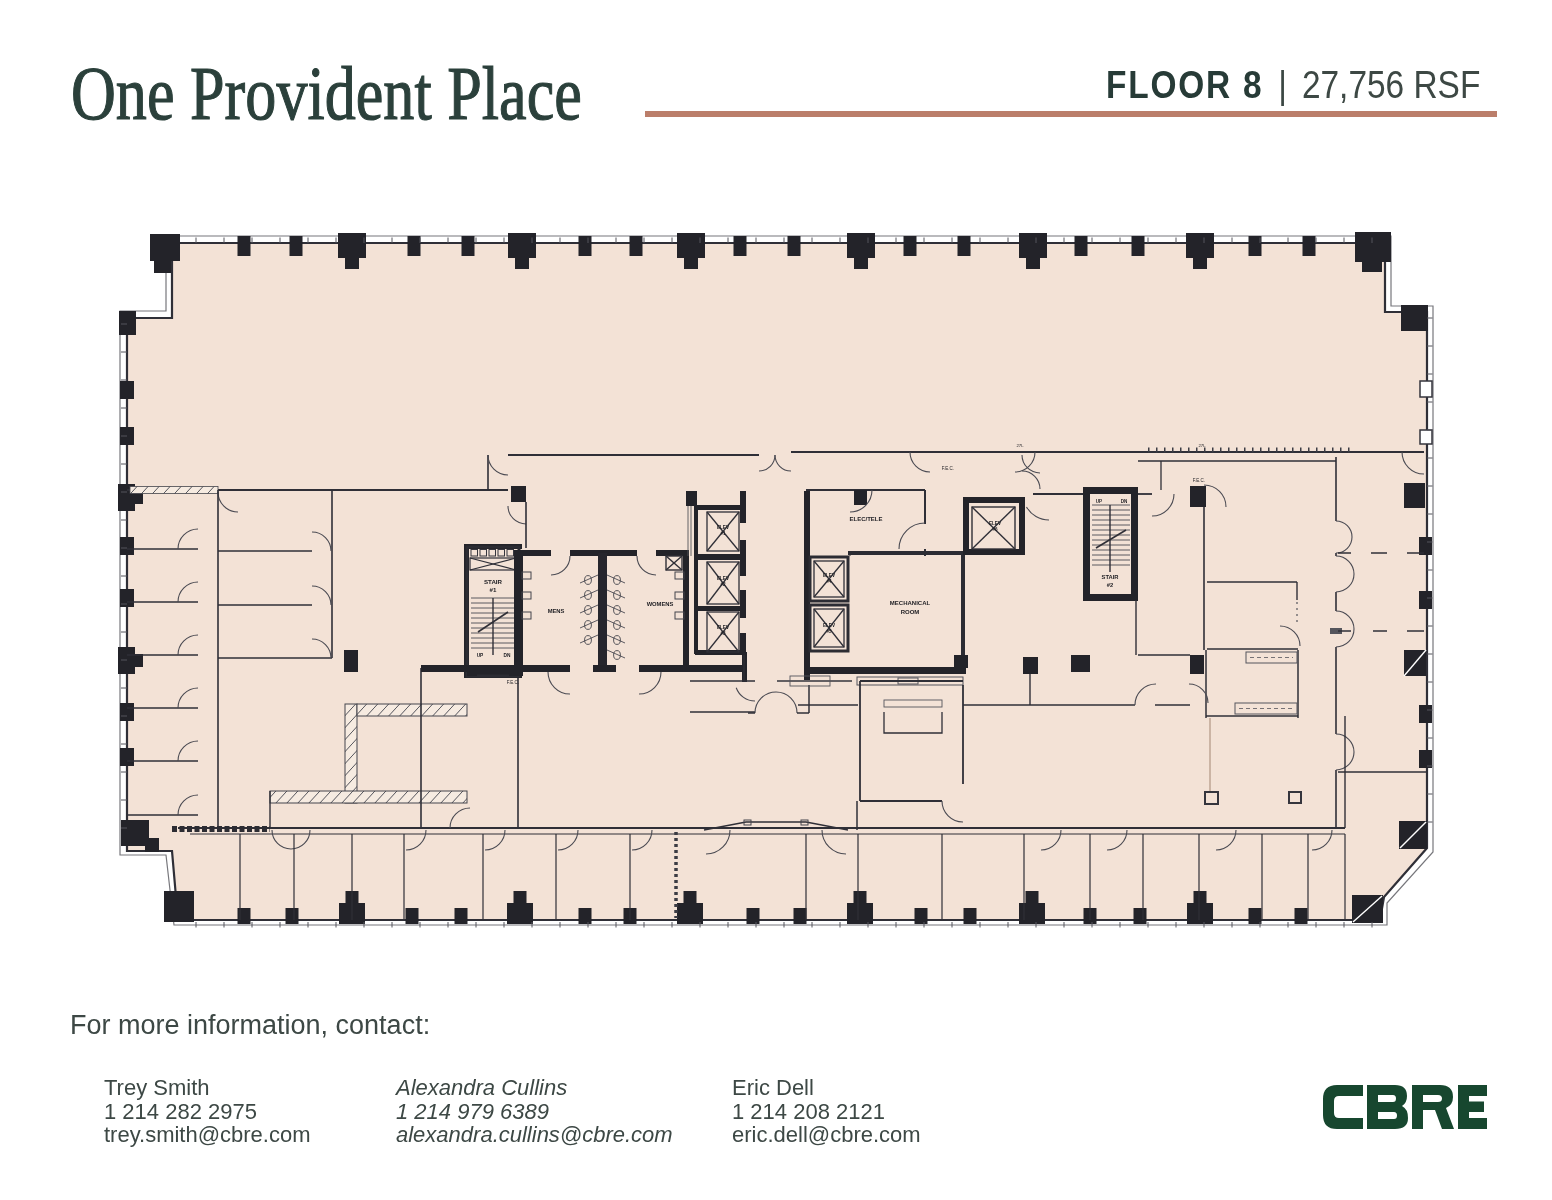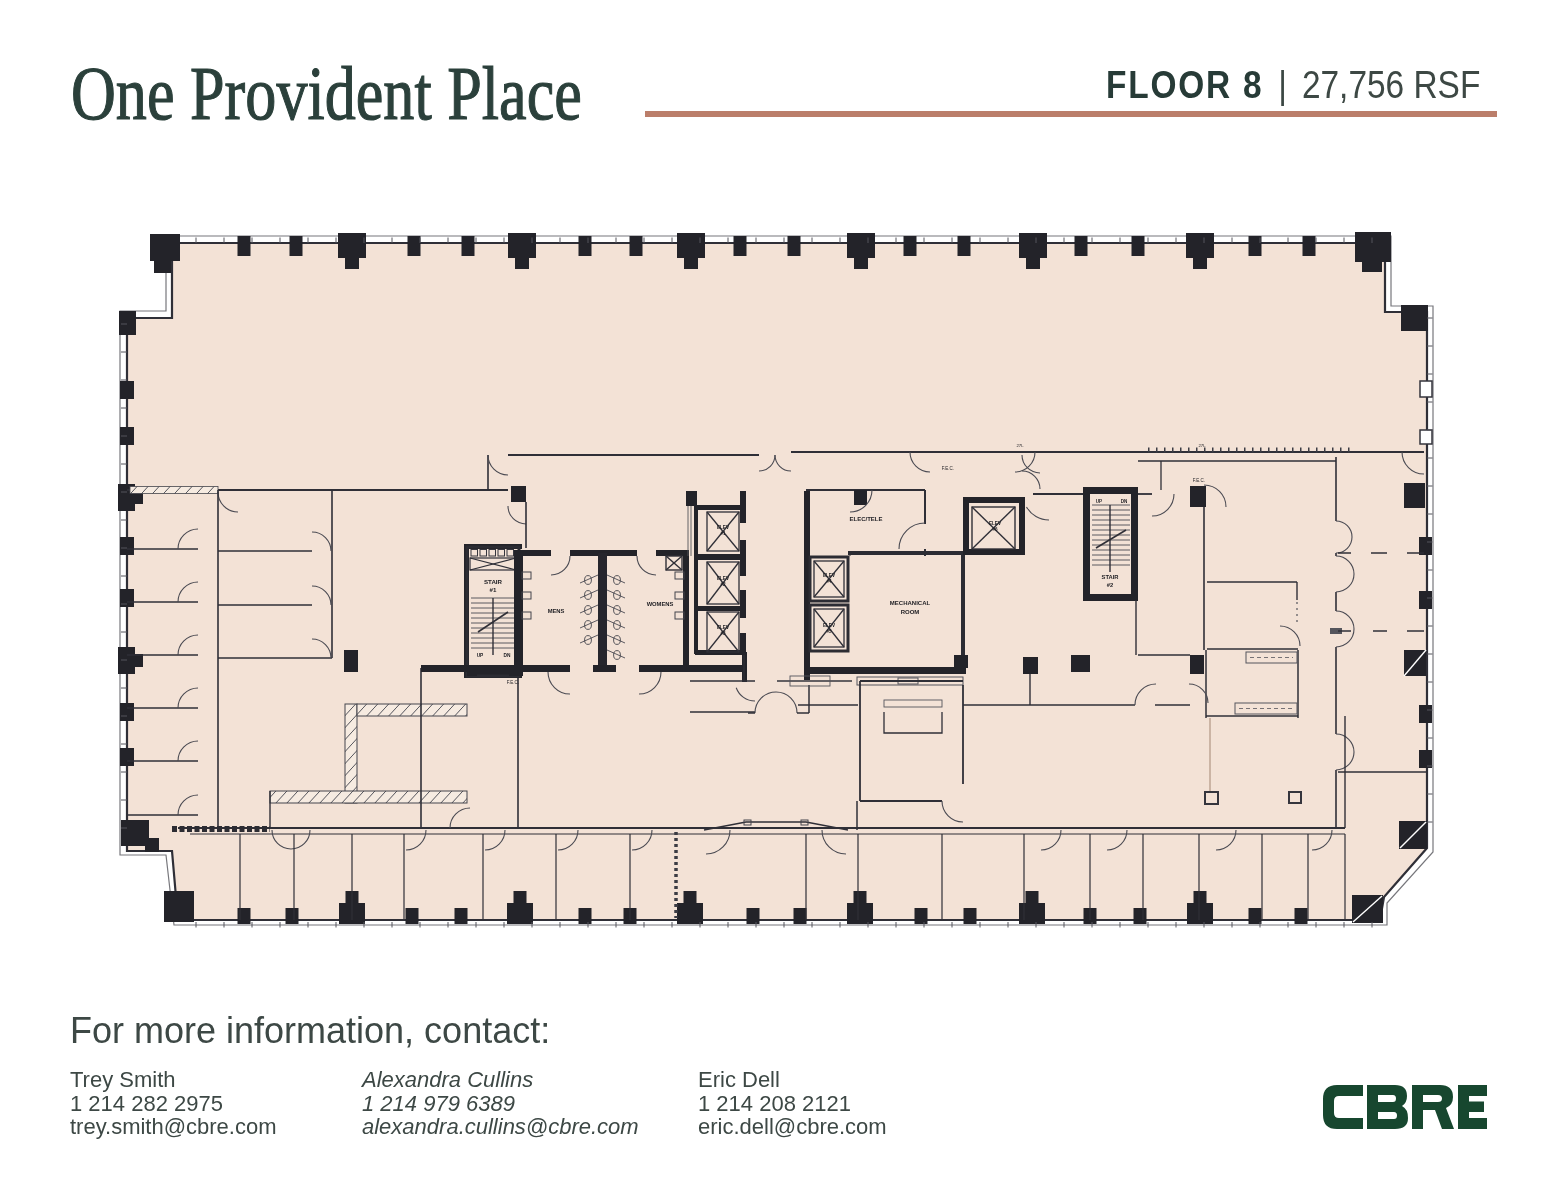--- a/index.html
+++ b/index.html
@@ -3,23 +3,23 @@
 <meta charset="utf-8">
 <style>
 html,body{margin:0;padding:0;background:#fff;width:1552px;height:1200px;overflow:hidden;}
 body{position:relative;font-family:"Liberation Sans",sans-serif;}
 .title{position:absolute;left:71px;top:49px;font-family:"Liberation Serif",serif;font-size:77px;font-weight:400;color:#2b403b;-webkit-text-stroke:1.15px #2b403b;transform:scaleX(0.807);transform-origin:0 0;white-space:nowrap;}
 .hdr{position:absolute;top:64px;right:72px;font-size:38px;color:#2e403c;white-space:nowrap;transform:scaleX(0.88);transform-origin:100% 0;}
 .hdr b{font-weight:bold;letter-spacing:2px;color:#273b37;}
 .hdr .sep{color:#3b4743;font-weight:400;padding:0 17px;}
 .hdr .rsf{color:#3d4844;font-weight:normal;}
 .rule{position:absolute;left:645px;top:111px;width:852px;height:6px;background:#bb7e6a;}
-.fm{position:absolute;left:70px;top:1010px;font-size:36px;color:#3d4845;}
+.fm{position:absolute;left:70px;top:1010px;font-size:27px;color:#3d4845;}
 .contacts{position:absolute;left:70px;top:1068px;font-size:22px;line-height:23.7px;color:#3d4845;}
-.col{position:absolute;top:0;white-space:nowrap;}
+.col{position:absolute;top:8px;white-space:nowrap;margin-left:34px;}
 .c1{left:0px;}.c2{left:292px;font-style:italic;}.c3{left:628px;}
 #plan{position:absolute;left:0;top:0;}
 #cbre{position:absolute;left:1322px;top:1083px;}
 </style>
 </head>
 <body>
 <div class="title">One Provident Place</div>
 <div class="hdr"><b>FLOOR 8</b><span class="sep">|</span><span class="rsf">27,756 RSF</span></div>
 <div class="rule"></div>
 <div class="fm">For more information, contact:</div>

